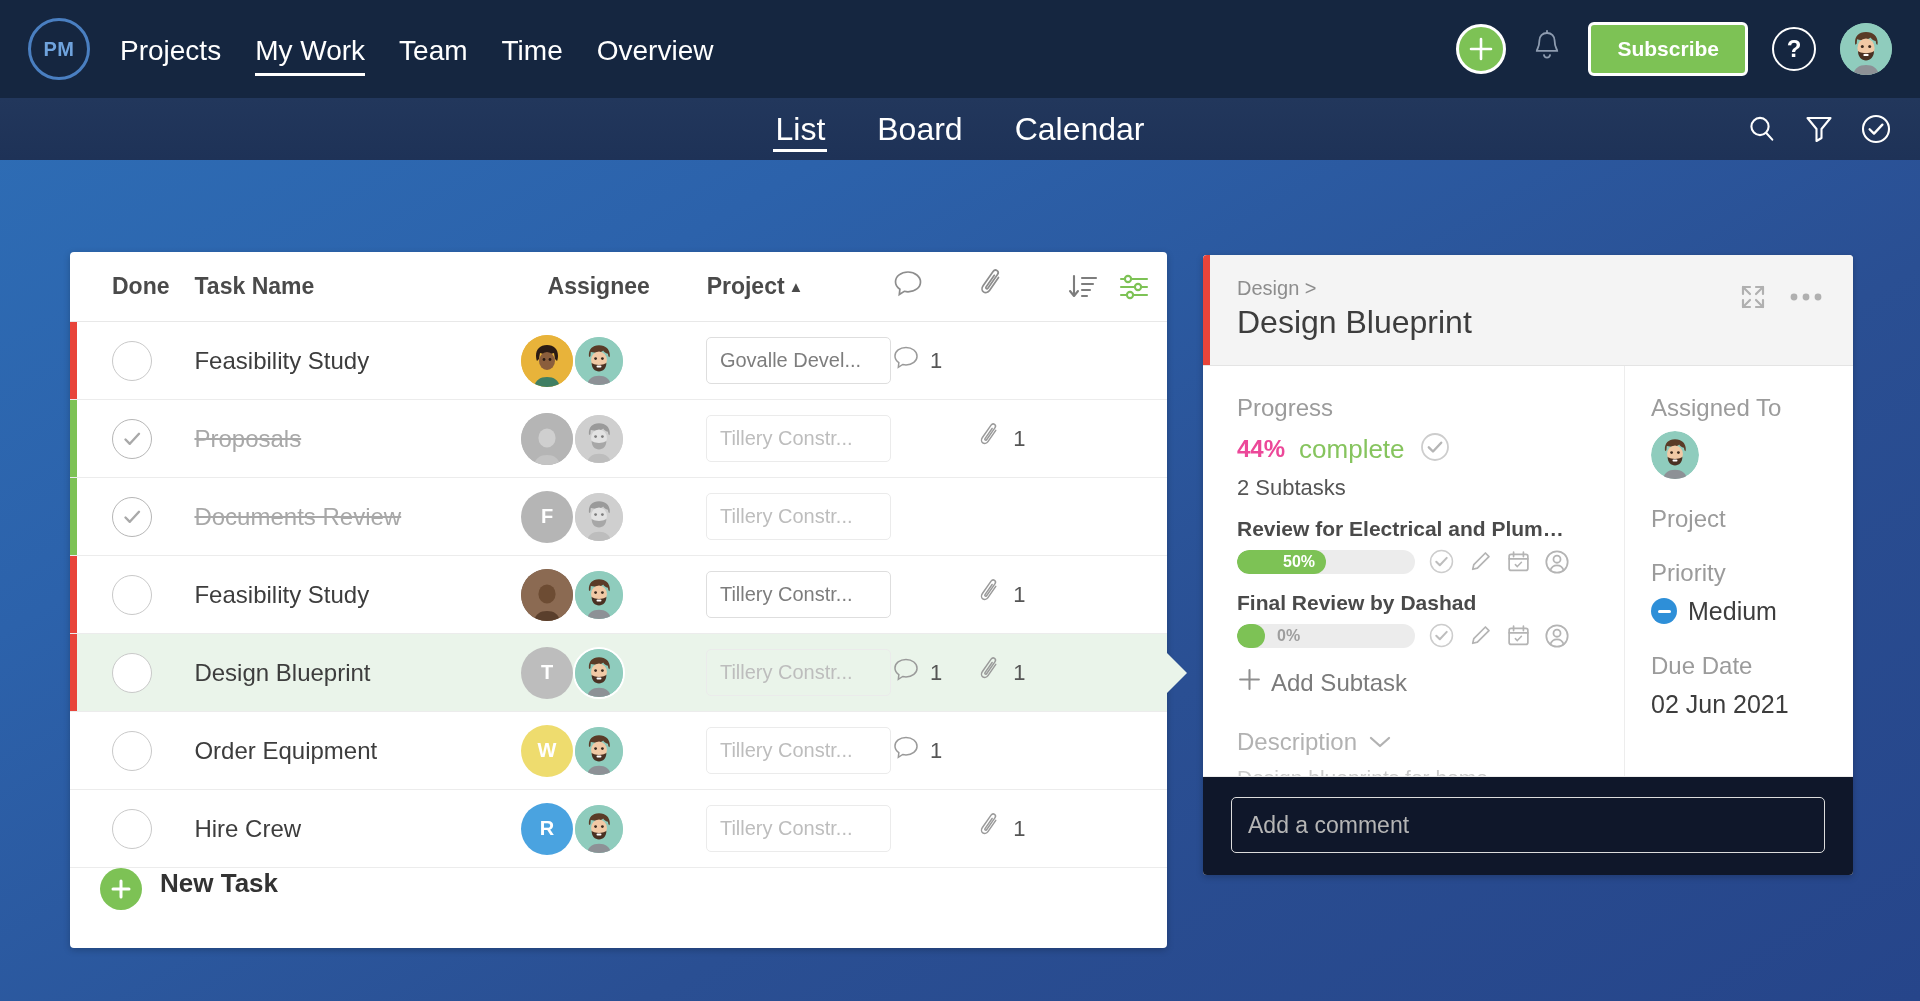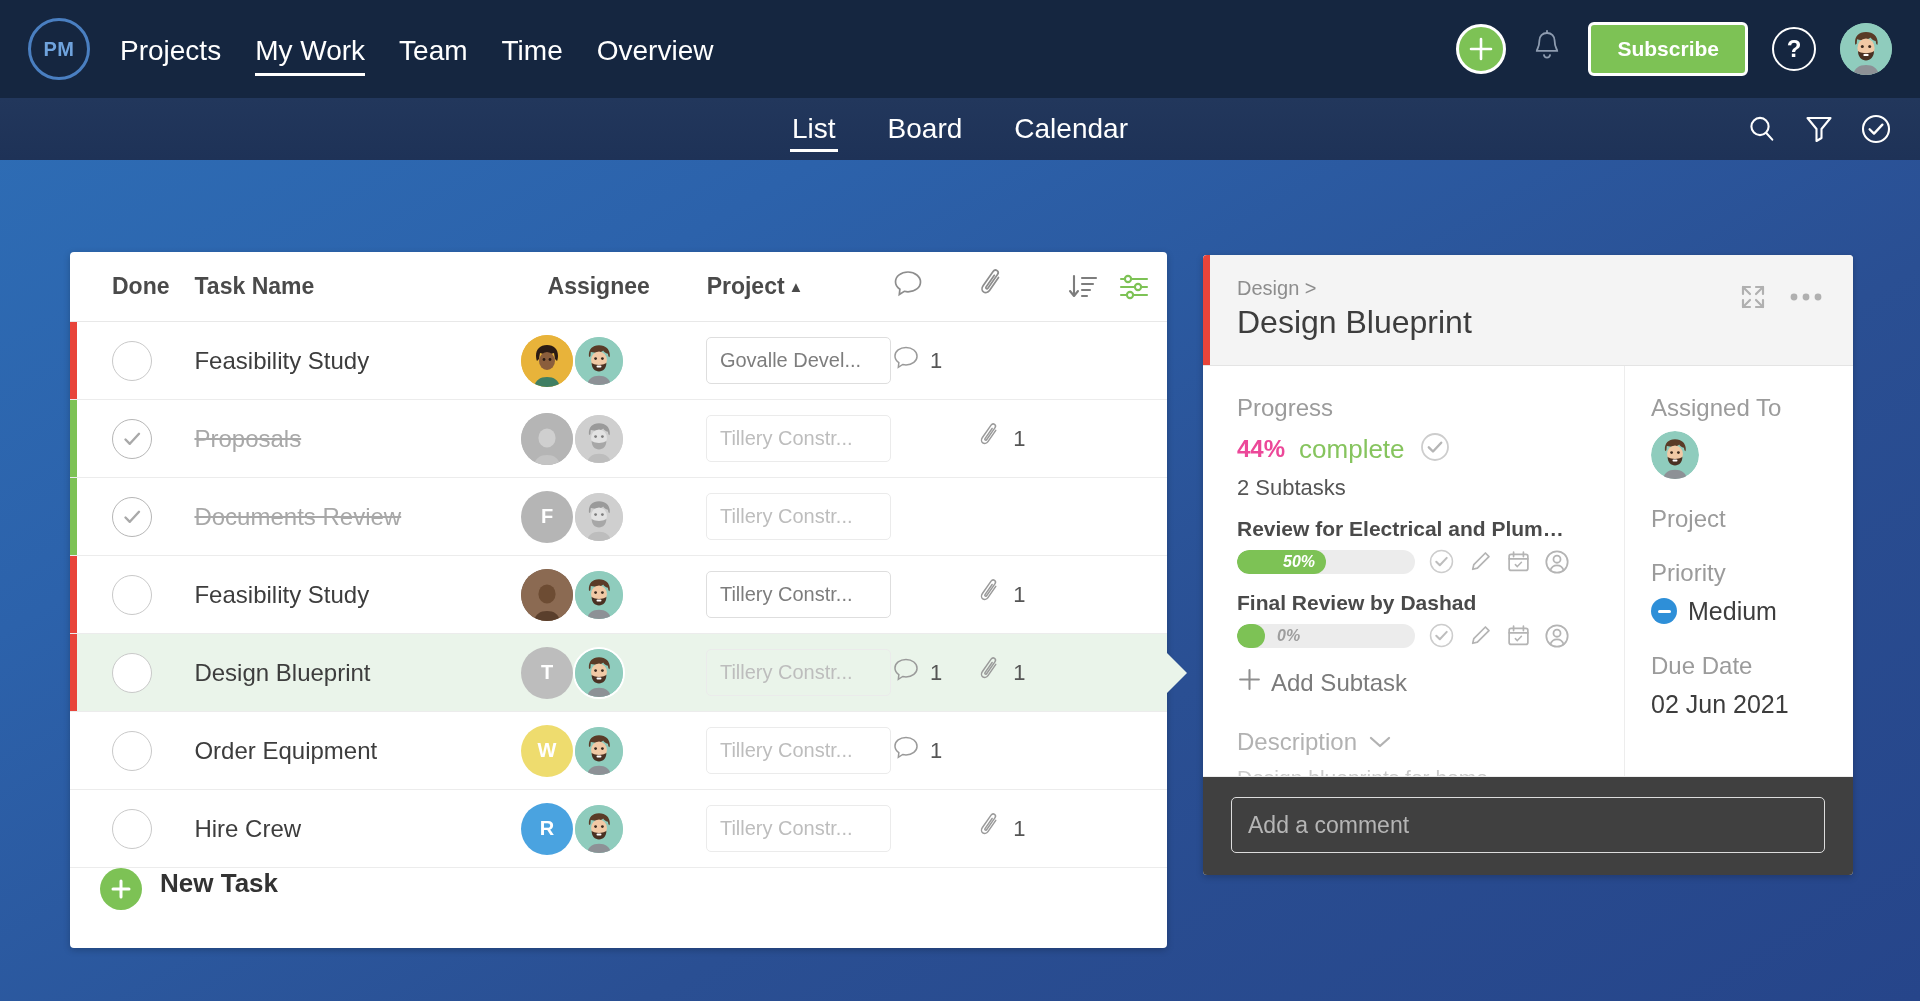--- a/index.html
+++ b/index.html
@@ -65,21 +65,21 @@
   
   .subnav {
     height: 62px;
     background: linear-gradient(180deg, #22375c 0%, #1e3257 100%);
     display: flex; align-items: center; position: relative;
   }
   .subtabs {
     display: flex; gap: 52px; margin: 0 auto; height: 100%; align-items: center;
   }
   .subtabs .st {
-    color: #ffffff; font-size: 28px; height: 100%;
+    color: #ffffff; font-size: 32px; height: 100%;
     display: flex; align-items: center; position: relative; cursor: pointer;
   }
   .subtabs .st.active::after {
     content: ""; position: absolute; left: -2px; right: -2px; bottom: 8px;
     height: 3px; background: #ffffff;
   }
   .subicons {
     position: absolute; right: 28px; display: flex; align-items: center; gap: 26px;
   }
   .subicons span { cursor: pointer; display: flex; }
@@ -196,21 +196,21 @@
   .subcount { font-size: 22px; color: #555; margin-bottom: 16px; }
 
   .subtask { margin-bottom: 16px; }
   .subtask .stitle {
     font-size: 21px; color: #4a4a4a; font-weight: bold; margin-bottom: 7px;
     white-space: nowrap; overflow: hidden; text-overflow: ellipsis; max-width: 330px;
   }
   .strow { display: flex; align-items: center; gap: 13px; }
   .bar {
     width: 178px; height: 24px; border-radius: 12px;
-    background: #ececec; position: relative; overflow: hidden; font-style: italic;
+    background: #ececec; position: relative; overflow: hidden;
   }
   .bar .fill {
     position: absolute; left: 0; top: 0; bottom: 0;
     background: #7dc255; border-radius: 12px;
   }
   .bar .barlabel {
     position: absolute; left: 0; right: 0; top: 0; bottom: 0;
     display: flex; align-items: center; justify-content: center;
     font-size: 16px; font-weight: bold; color: #ffffff;
   }
@@ -235,21 +235,21 @@
   .prio { display: flex; align-items: center; gap: 11px; }
   .prio-dot {
     width: 26px; height: 26px; border-radius: 50%; background: #2e8fd8;
     display: flex; align-items: center; justify-content: center; flex: none;
   }
   .prio-dot i { display: block; width: 13px; height: 3px; background: #fff; border-radius: 2px; }
   .av-assigned { width: 48px; height: 48px; border-radius: 50%; overflow: hidden; }
 
   .dfoot {
     border-top: 1px solid #ededed; padding: 20px 28px 22px 28px; flex: none;
-    background: #404040;
+    background: #0f172a;
   }
   .commentbox {
     border: 1px solid #dcdcdc; border-radius: 5px;
     height: 56px; display: flex; align-items: center;
     padding: 0 16px; font-size: 23px; color: #b5b5b5; cursor: text;
   }
 
   
   .face { width: 100%; height: 100%; display: block; }
 </style>

